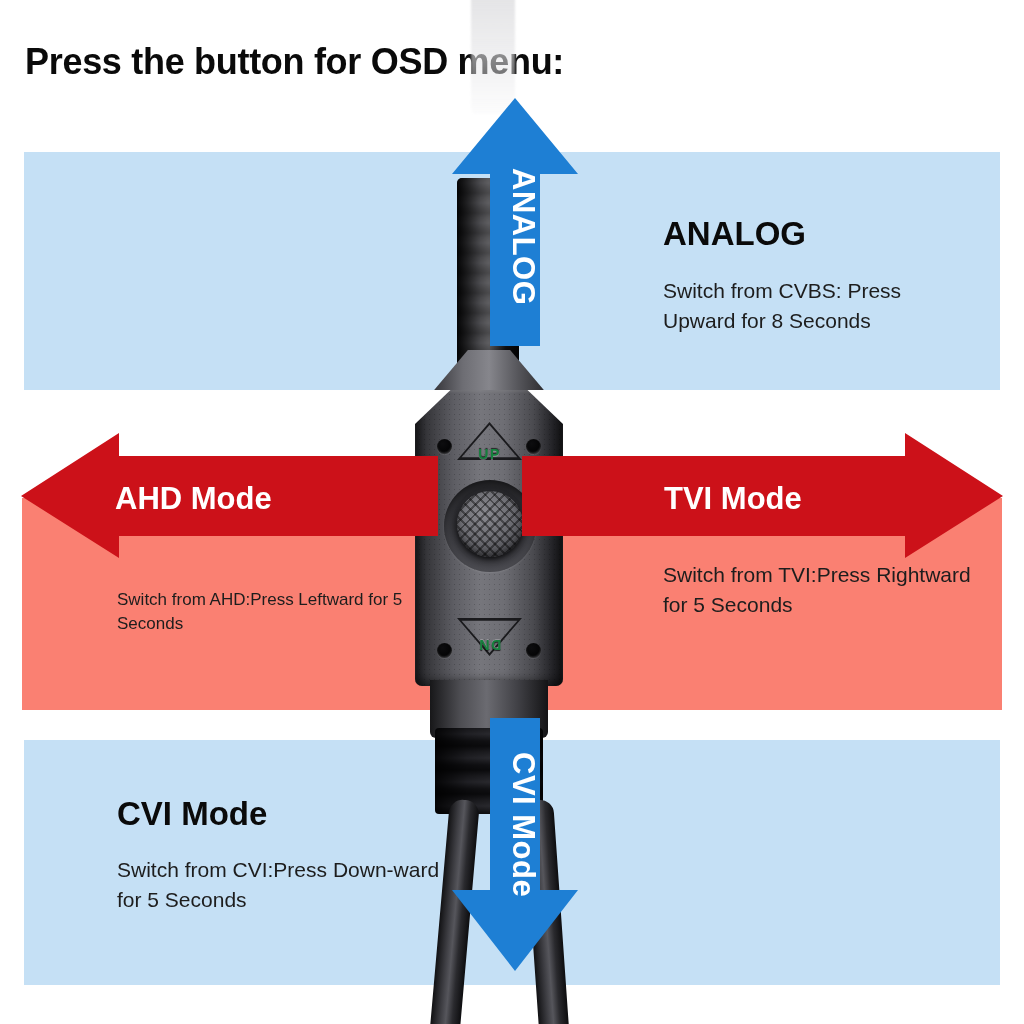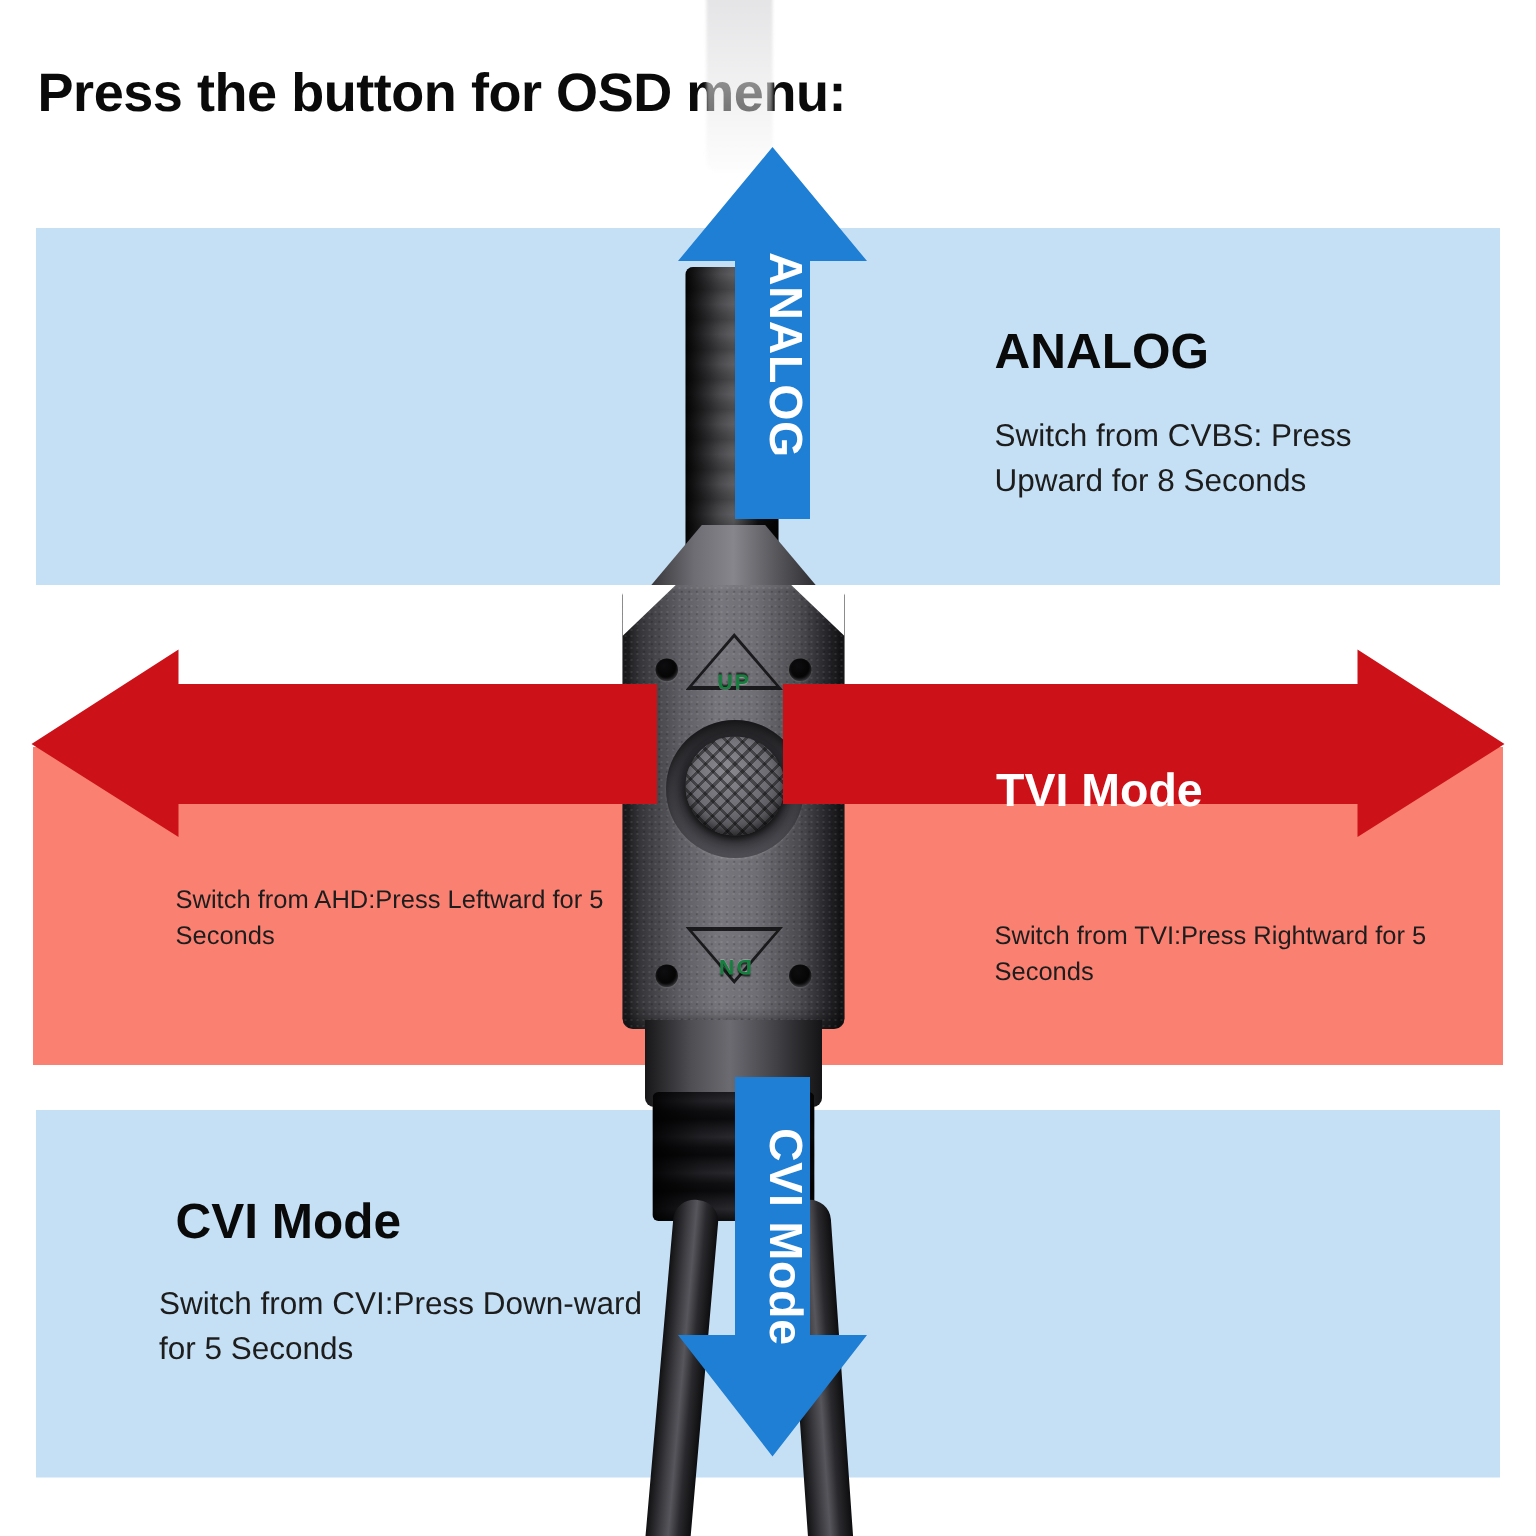--- a/index.html
+++ b/index.html
@@ -295,43 +295,43 @@
   }
 
   .arrow-h-label {
     position: absolute;
     color: #ffffff;
     font-weight: bold;
     font-size: 31px;
     white-space: nowrap;
   }
   .label-ahd { left: 115px; top: 481px; }
-  .label-tvi { left: 664px; top: 481px; margin-top: 28px; }
+  .label-tvi { left: 664px; top: 481px; }
 
   
   .sec-head {
     position: absolute;
     font-weight: bold;
     color: #0a0a0a;
     white-space: nowrap;
   }
   .sec-body {
     position: absolute;
     color: #1d1d1d;
     line-height: 1.42;
   }
 
   .analog-head { left: 663px; top: 215px; font-size: 33px; }
   .analog-body { left: 663px; top: 276px; font-size: 21px; width: 300px; }
 
   .ahd-body { left: 117px; top: 588px; font-size: 17px; width: 300px; }
-  .tvi-body { left: 663px; top: 612px; font-size: 17px; width: 320px; }
+  .tvi-body { left: 663px; top: 560px; font-size: 21px; width: 320px; }
 
   .cvi-head { left: 117px; top: 795px; font-size: 33px; }
-  .cvi-body { left: 106px; top: 855px; font-size: 21px; width: 330px; }
+  .cvi-body { left: 117px; top: 855px; font-size: 21px; width: 330px; }
 </style>
 </head>
 <body>
 
 <div id="stage">
 
   <div class="title">Press the button for OSD menu:</div>
 
   <div class="band band-analog"></div>
   <div class="band band-mid"></div>
@@ -381,20 +381,21 @@
       <polygon points="42,0 92,0 92,172 130,172 67,253 4,172 42,172" fill="#1e7fd4"></polygon>
     </svg>
   </div>
   <div class="arrow-vert-label label-cvi">CVI Mode</div>
 
   <div class="arrow arrow-ahd">
     <svg width="420" height="130" viewBox="0 0 420 130">
       <polygon points="3,66 101,3 101,26 420,26 420,106 101,106 101,128" fill="#cc1119"></polygon>
     </svg>
   </div>
+  <div class="arrow-h-label label-ahd">AHD Mode</div>
 
   <div class="arrow arrow-tvi">
     <svg width="484" height="130" viewBox="0 0 484 130">
       <polygon points="481,66 383,3 383,26 0,26 0,106 383,106 383,128" fill="#cc1119"></polygon>
     </svg>
   </div>
   <div class="arrow-h-label label-tvi">TVI Mode</div>
 
   <div class="sec-head analog-head">ANALOG</div>
   <div class="sec-body analog-body">Switch from CVBS: Press Upward for 8 Seconds</div>

